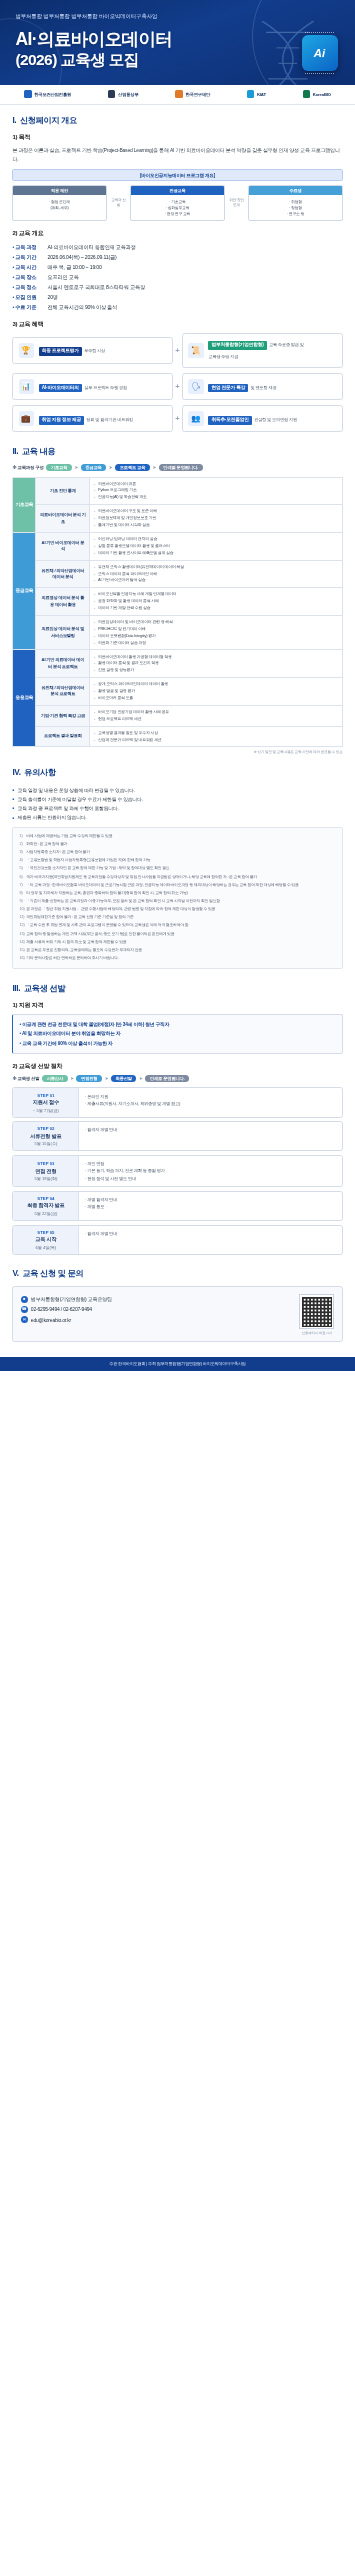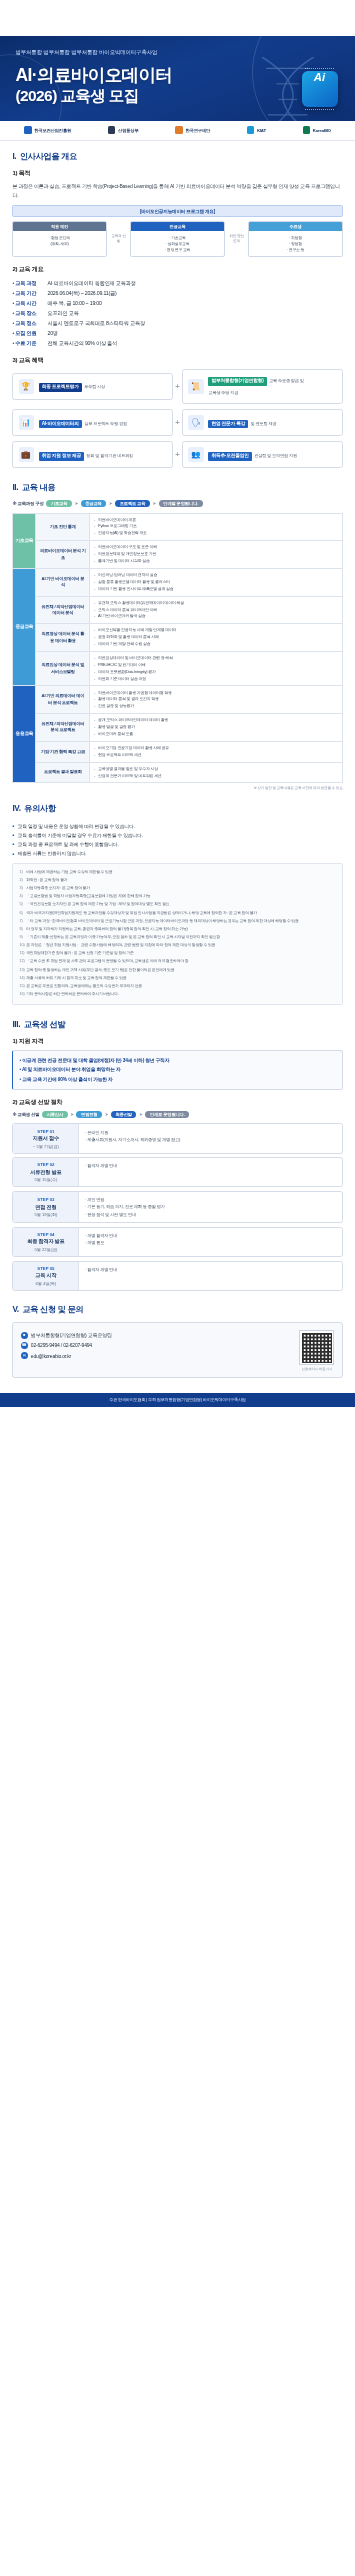--- a/index.html
+++ b/index.html
@@ -11,21 +11,20 @@
   }
   .page { width: 355px; position: relative; }
 
   
   .hero {
     position: relative;
     background: linear-gradient(160deg, #0b2d6b 0%, #123d8c 45%, #0d2f73 100%);
     color: #fff;
     padding: 13.4px 15.5px 15.5px 15.5px;
     overflow: hidden;
-    margin-top: 36px;
   }
   .hero-deco-dna {
     position: absolute; right: -5.2px; top: 20.6px;
     width: 134px; height: 155px; opacity: .28;
   }
   .hero-deco-circle {
     position: absolute; width: 165px; height: 165px; border-radius: 50%;
     border: 0.5px solid rgba(255,255,255,.14); right: -62px; top: -46px;
   }
   .hero-deco-circle2 {
@@ -40,21 +39,21 @@
     position: relative; z-index: 3;
     font-size: 17.5px; font-weight: bold; line-height: 1.26;
     letter-spacing: -0.6px; text-shadow: 0 1px 3.1px rgba(0,0,0,.25);
   }
   .hero-title .t3 { font-size: 15.5px; }
   .hero-chip {
     position: absolute; right: 17.5px; bottom: 13.4px; z-index: 4;
     width: 36px; height: 36px; border-radius: 6.2px;
     background: linear-gradient(145deg,#1ea7e5,#0b63c4);
     box-shadow: 0 2.1px 7.2px rgba(0,0,0,.35);
-    display: flex; align-items: flex-start; justify-content: center;
+    display: flex; align-items: center; justify-content: center;
     color: #fff; font-size: 11.3px; font-weight: bold; font-style: italic;
   }
   .hero-chip::before, .hero-chip::after {
     content: ""; position: absolute; left: 3.1px; right: 3.1px; height: 0;
     border-top: 1px dotted rgba(255,255,255,.55);
   }
   .hero-chip::before { top: -3.1px; }
   .hero-chip::after { bottom: -3.1px; }
 
   
@@ -335,21 +334,21 @@
       <span class="logo-mark" style="background:#0e7a4e"></span>
       <span class="logo-text">
         <b>KoreaBIO</b>
       </span>
     </div>
   </div>
 
   <div class="section">
     <div class="sec-head">
       <span class="num">I.</span>
-      <span>인사사업을 개요</span>
+      <span>신청페이지 개요</span>
     </div>
 
     <div class="sub-head sub-head-alt">1) 목적</div>
     <div style="font-size:5px;color:#33414f;line-height:1.75;letter-spacing:-0.2px;margin-bottom:5.7px;">본 과정은 이론과 실습, 프로젝트 기반 학습(Project-Based Learning)을 통해 AI 기반 의료바이오데이터 분석 역량을 갖춘 실무형 인재 양성 교육 프로그램입니다.</div>
 
     <div class="flow-title">[바이오인공지능데이터 프로그램 개요]</div>
     <div class="flow-row">
       <div class="flow-box b1">
         <div class="cap">적용 제한</div>
         <div class="body" style="white-space:pre-line">· 협업 군단계

